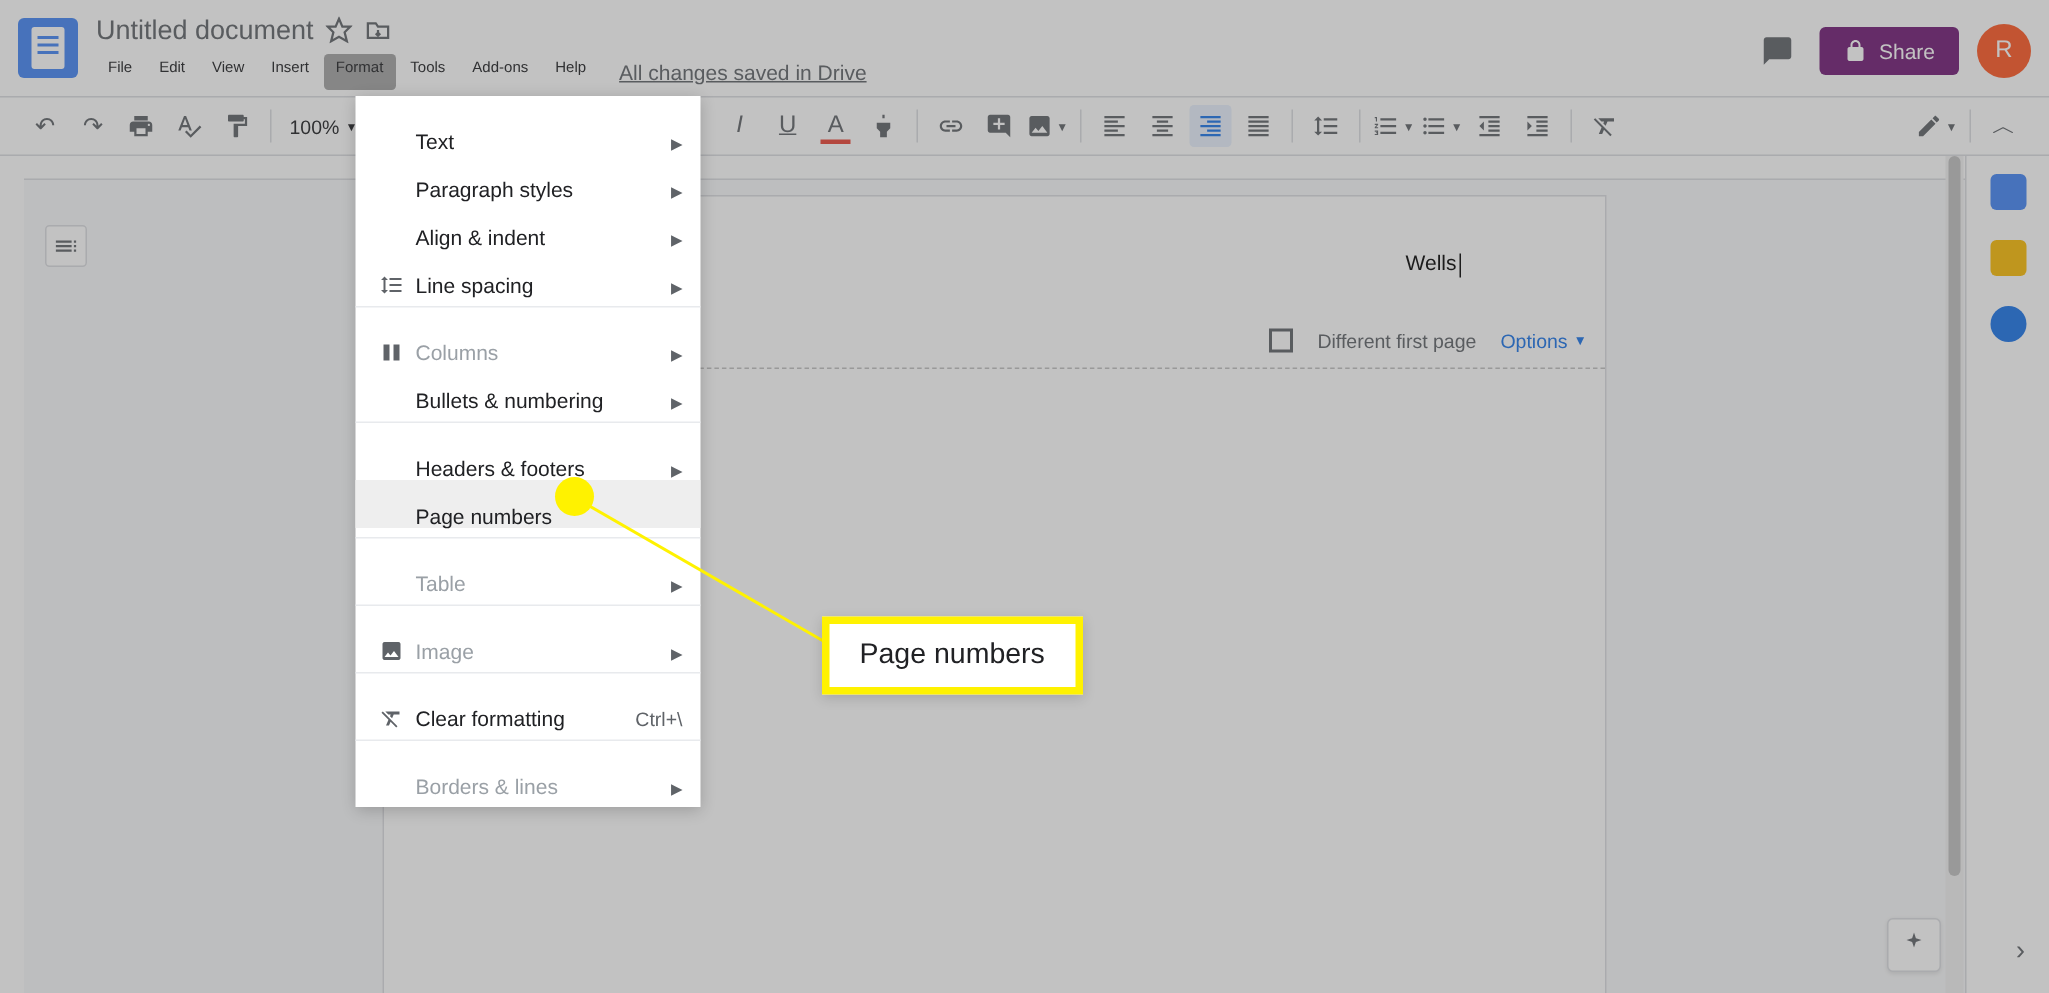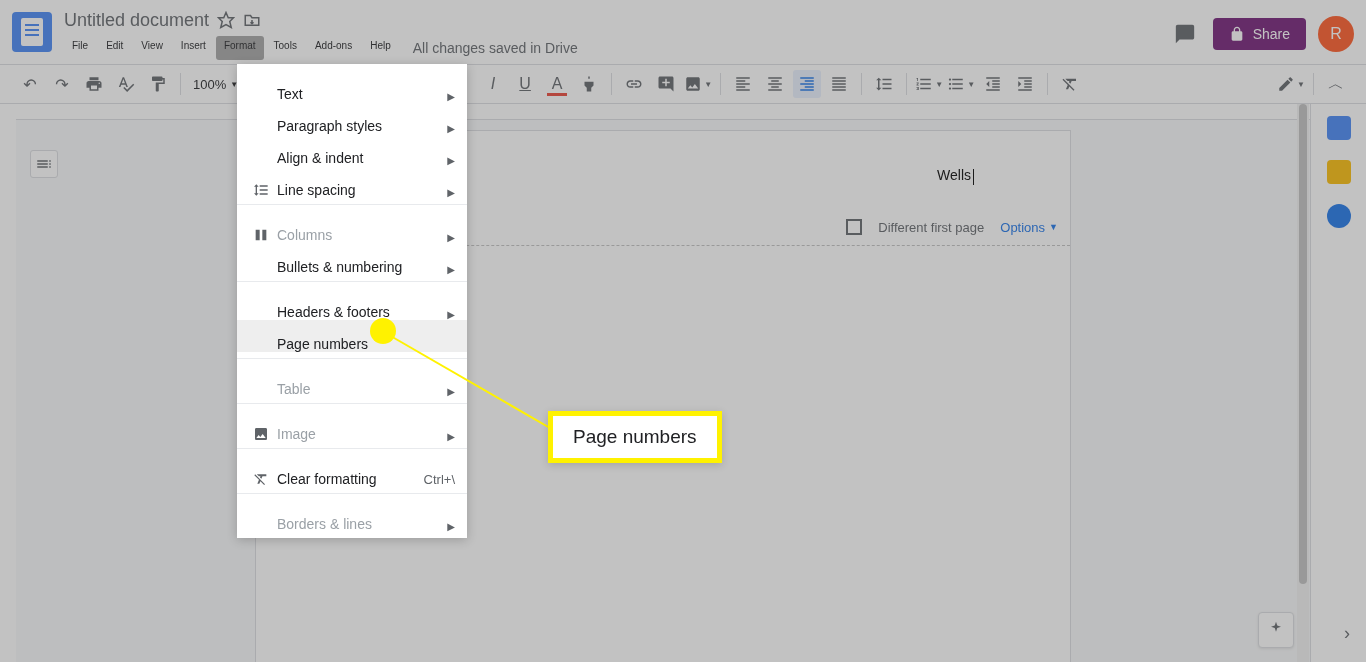--- a/index.html
+++ b/index.html
@@ -13,21 +13,21 @@
 .docs-logo-inner::before { content:''; position:absolute; top:6px; left:4px; right:4px; height:2px; background:#4285f4; box-shadow: 0 5px 0 #4285f4, 0 10px 0 #4285f4; }
 
 .title-area { flex: 1; }
 .title-row { display: flex; align-items: center; gap: 8px; height: 24px; }
 .doc-title { font-size: 18px; color: #5f6368; }
 .star-icon, .move-icon { width: 18px; height: 18px; color: #5f6368; cursor: pointer; }
 
 .menubar { display: flex; gap: 2px; margin-top: 4px; }
 .menu-item { padding: 4px 8px; font-size: 10px; color: #202124; cursor: pointer; border-radius: 3px; }
 .menu-item.active { background: #a3a3a3; }
-.saved-text { font-size: 14px; color: #5f6368; margin-left: 12px; padding: 4px 0; }
+.saved-text { font-size: 14px; color: #5f6368; text-decoration: underline; margin-left: 12px; padding: 4px 0; }
 
 .header-right { display: flex; align-items: center; gap: 12px; margin-top: 8px; }
 .comment-btn { width: 32px; height: 32px; display:flex; align-items:center; justify-content:center; color:#5f6368; cursor:pointer; }
 .share-btn { background: #701a75; color: #fff; padding: 8px 16px; border-radius: 4px; font-size: 14px; font-weight: 500; display: flex; align-items: center; gap: 8px; cursor: pointer; }
 .avatar { width: 36px; height: 36px; border-radius: 50%; background: #ff5722; color: #fff; display: flex; align-items: center; justify-content: center; font-size: 16px; font-weight: 500; cursor:pointer; }
 
 .toolbar { height: 40px; border-top: 1px solid #dadce0; border-bottom: 1px solid #dadce0; display: flex; align-items: center; padding: 0 16px; gap: 4px; }
 .tb-btn { width: 28px; height: 28px; display:flex; align-items:center; justify-content:center; color:#5f6368; cursor:pointer; border-radius:3px; font-size:16px; }
 .tb-sep { width:1px; height:22px; background:#dadce0; margin:0 4px; }
 .tb-zoom { font-size:13px; color:#202124; padding:0 4px; display:flex; align-items:center; gap:4px; cursor:pointer; }

